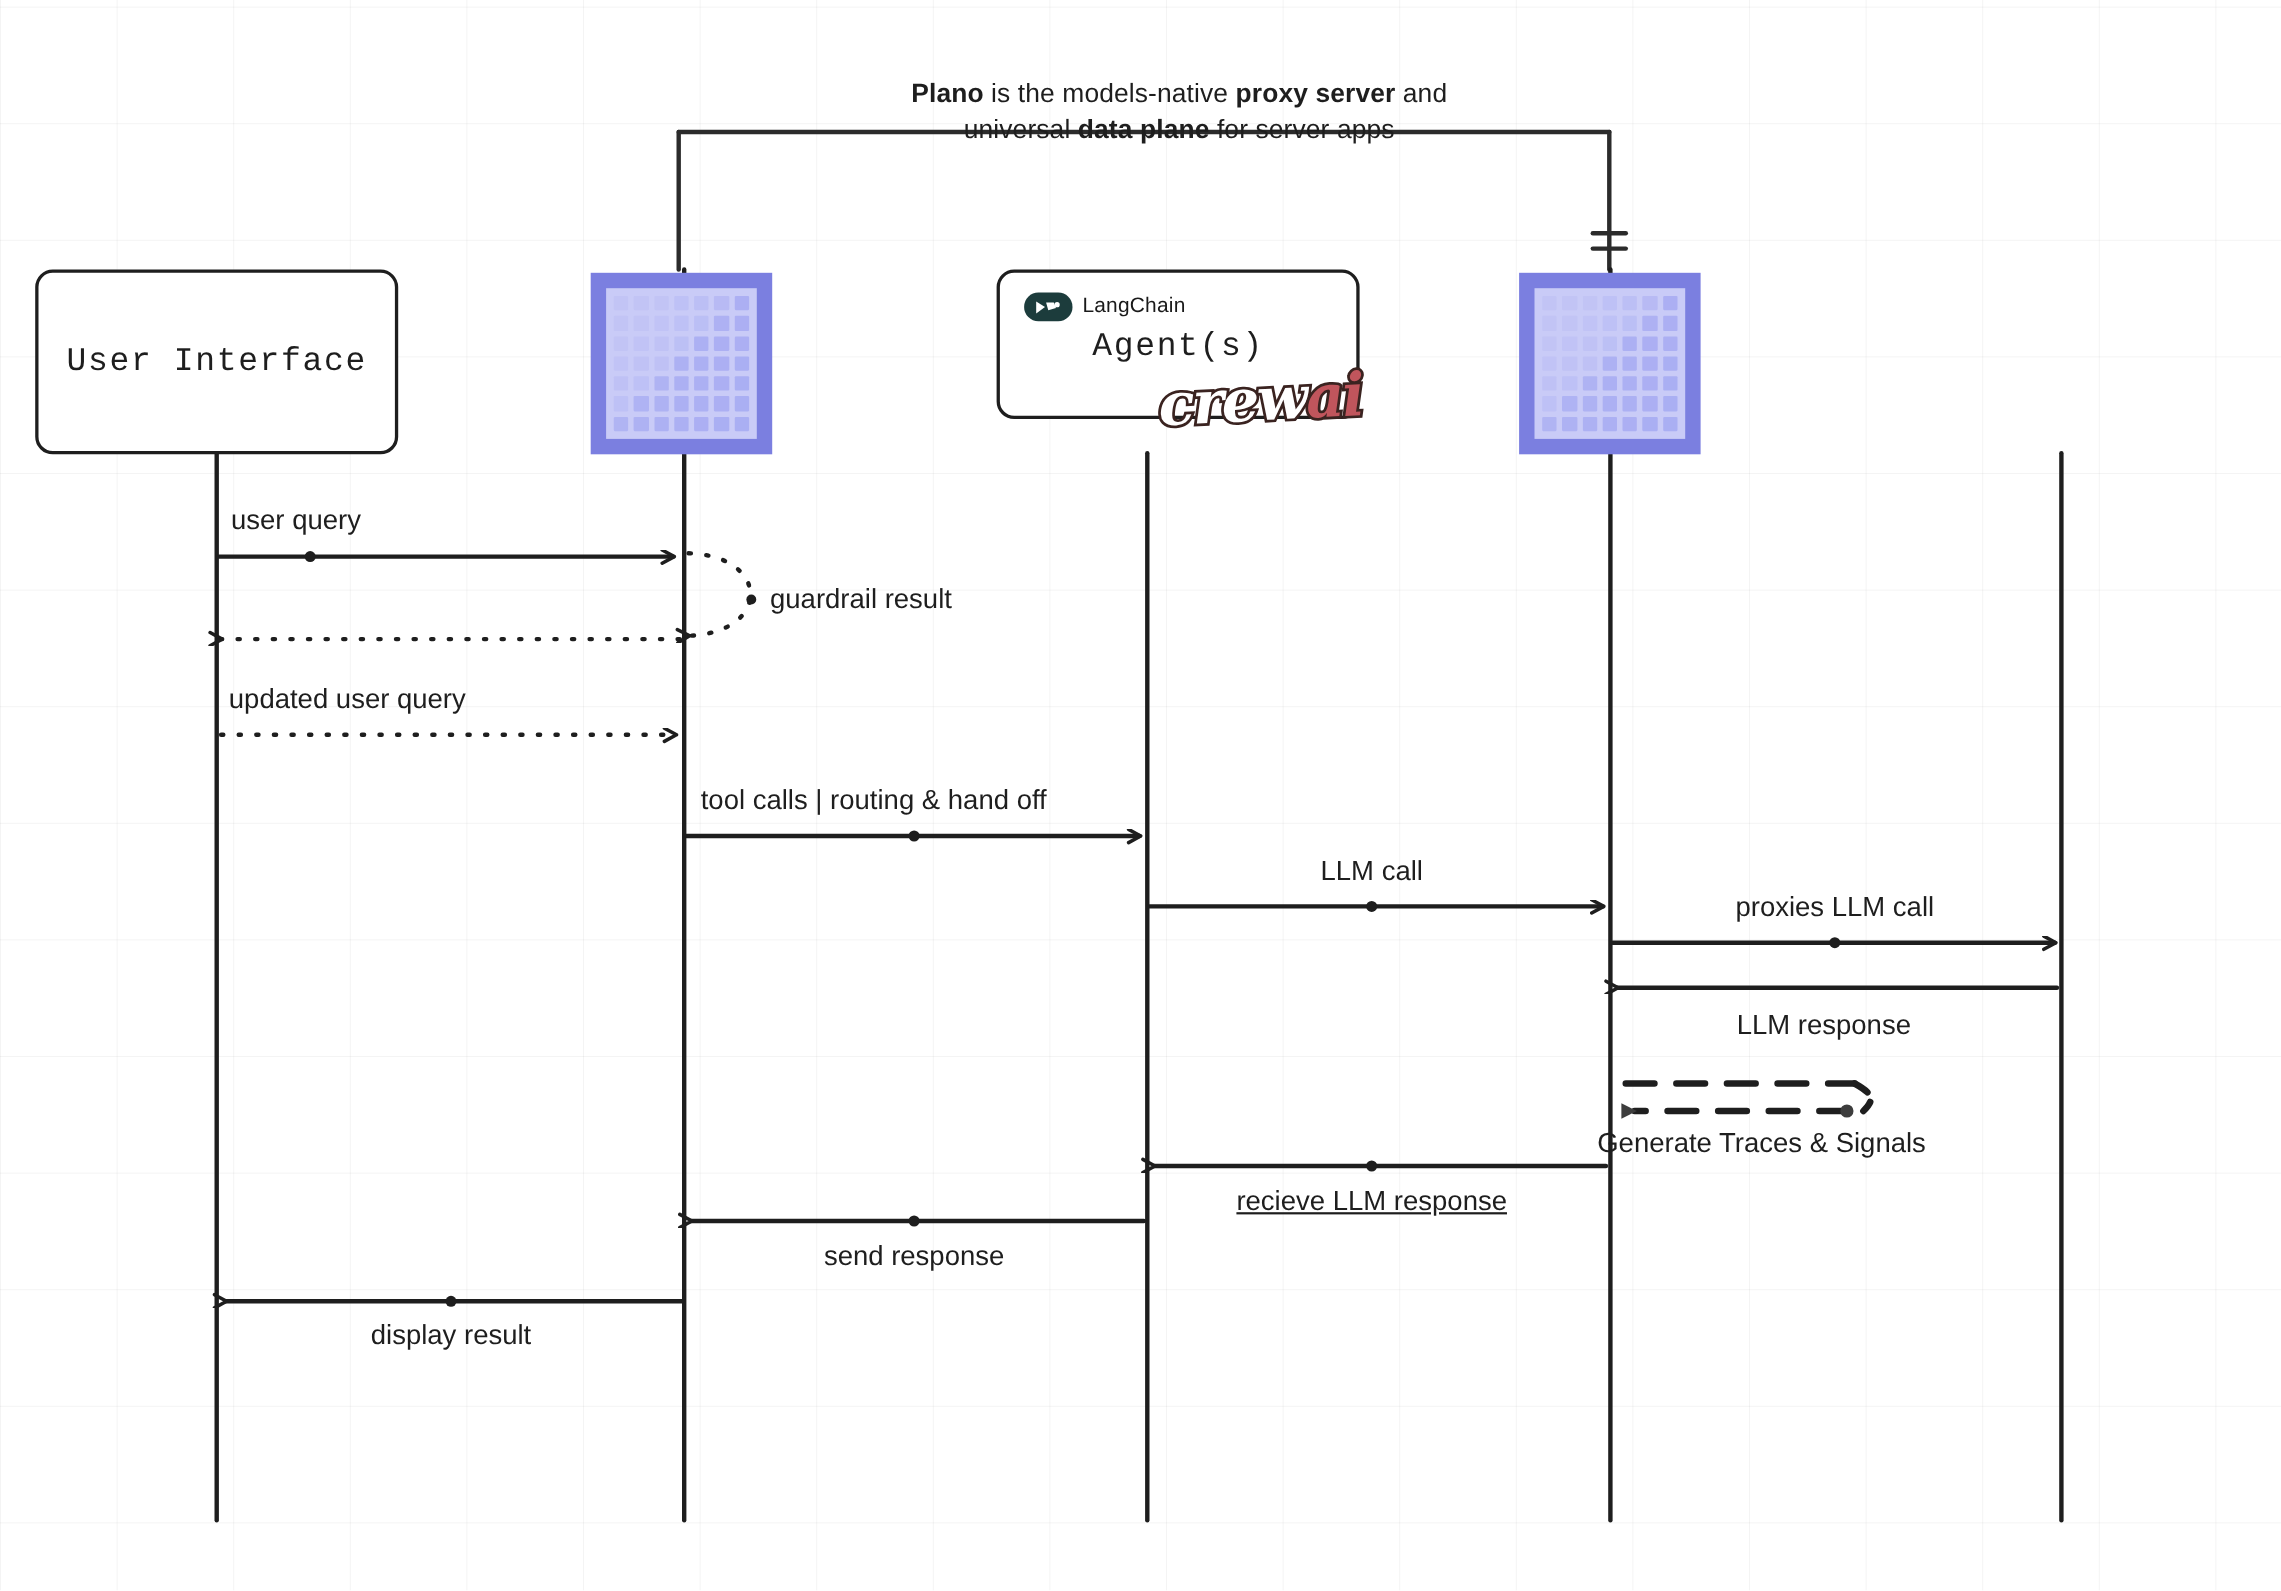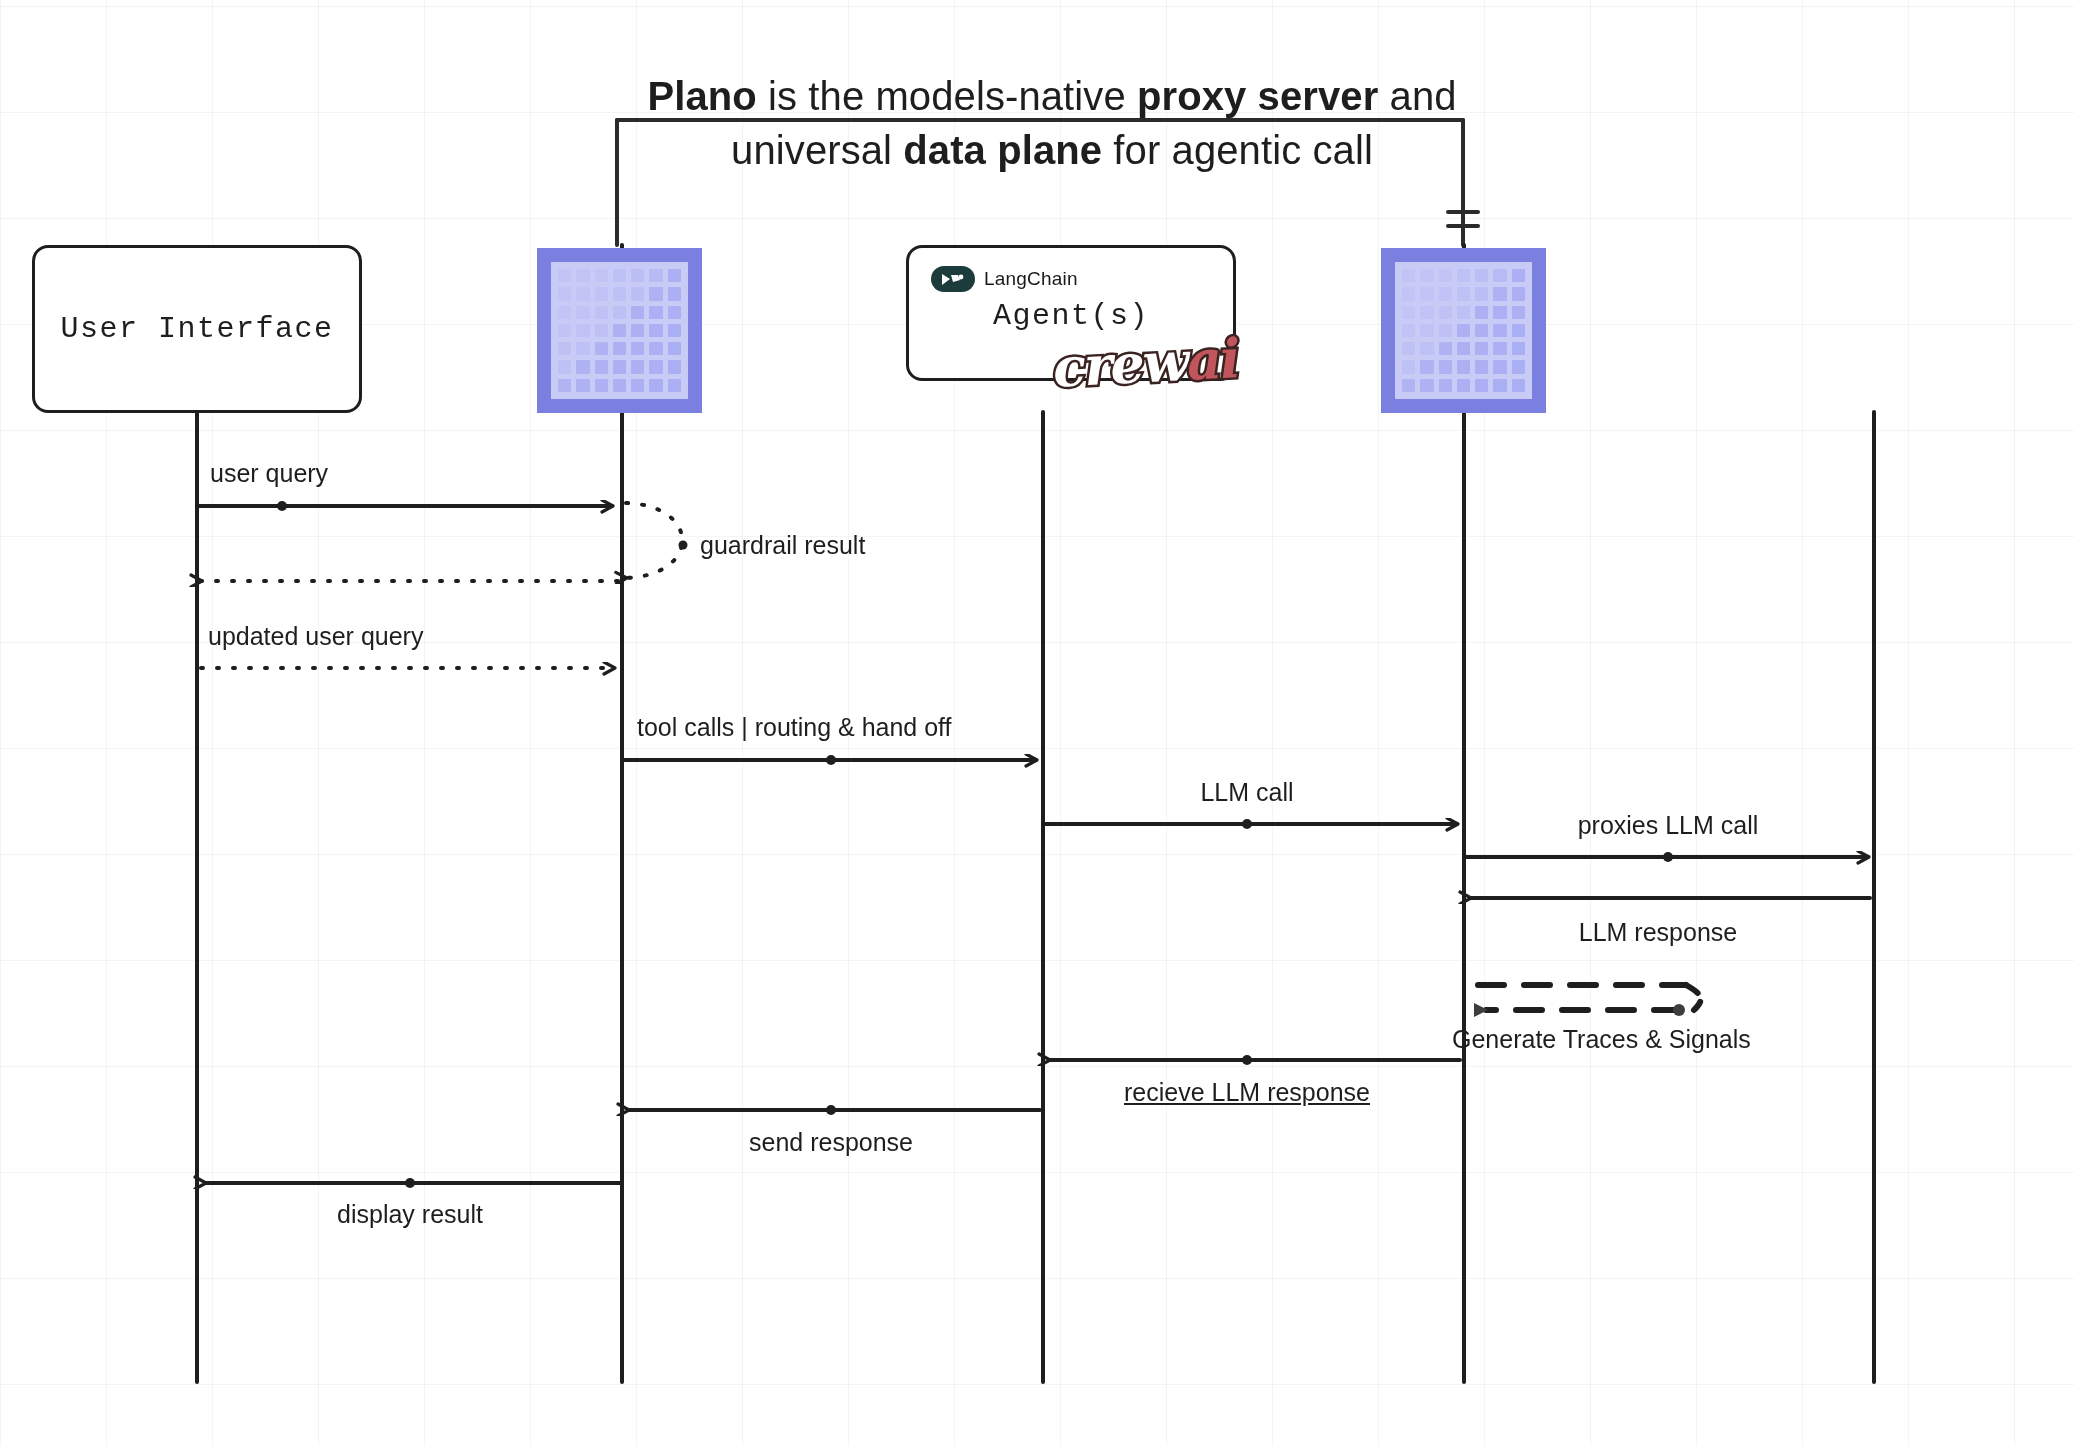--- a/index.html
+++ b/index.html
@@ -20,23 +20,23 @@
     background-size:106px 106px;
     background-position:0px 6px;
     pointer-events:none;
   }
   #canvas{position:absolute;left:0;top:0;width:2074px;height:1446px;}
   svg#scene{position:absolute;left:0;top:0;width:2074px;height:1446px;}
 
   
   .title{
     position:absolute;
-    left:572px;top:70px;width:960px;
+    left:592px;top:70px;width:960px;
     text-align:center;
-    font-size:40px;
+    font-size:24px;
     line-height:1.34;
     color:#1e1e1e;
     letter-spacing:.1px;
   }
   .title b{font-weight:700;}
 
   
   .pbox{
     position:absolute;
     background:#ffffff;
@@ -206,21 +206,21 @@
         <circle cx="410" cy="1183" r="5" fill="#1e1e1e" stroke="none"></circle>
       </g>
     </g>
   </svg>
 
   <div class="title">
     <div>
       <b>Plano</b><span> is the models-native </span><b>proxy server</b><span> and</span>
     </div>
     <div>
-      <span>universal </span><b>data plane</b><span> for agentic call</span>
+      <span>universal </span><b>data plane</b><span> for server apps</span>
     </div>
   </div>
 
   <div class="pbox" style="left:32px;top:245px;width:330px;height:168px;">
     <div class="plabel">User Interface</div>
   </div>
 
   <div class="planobox" style="left:537px;top:248px;width:165px;height:165px;">
     <div class="inner">
       <i style="opacity:.22"></i>

